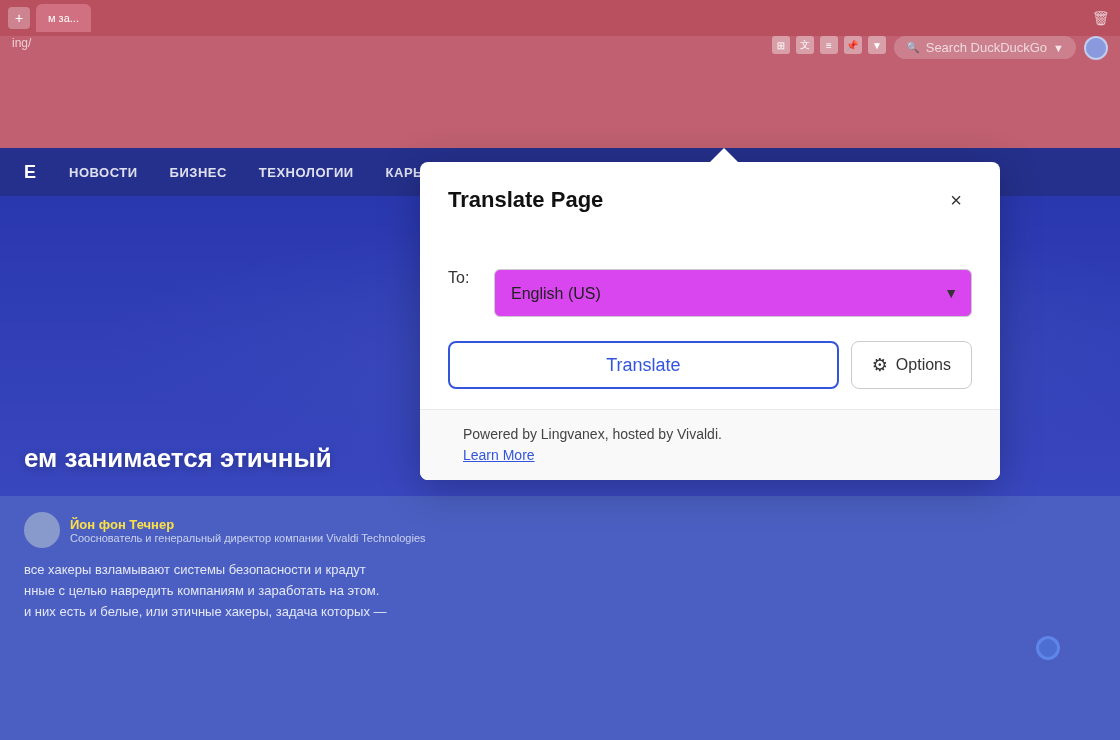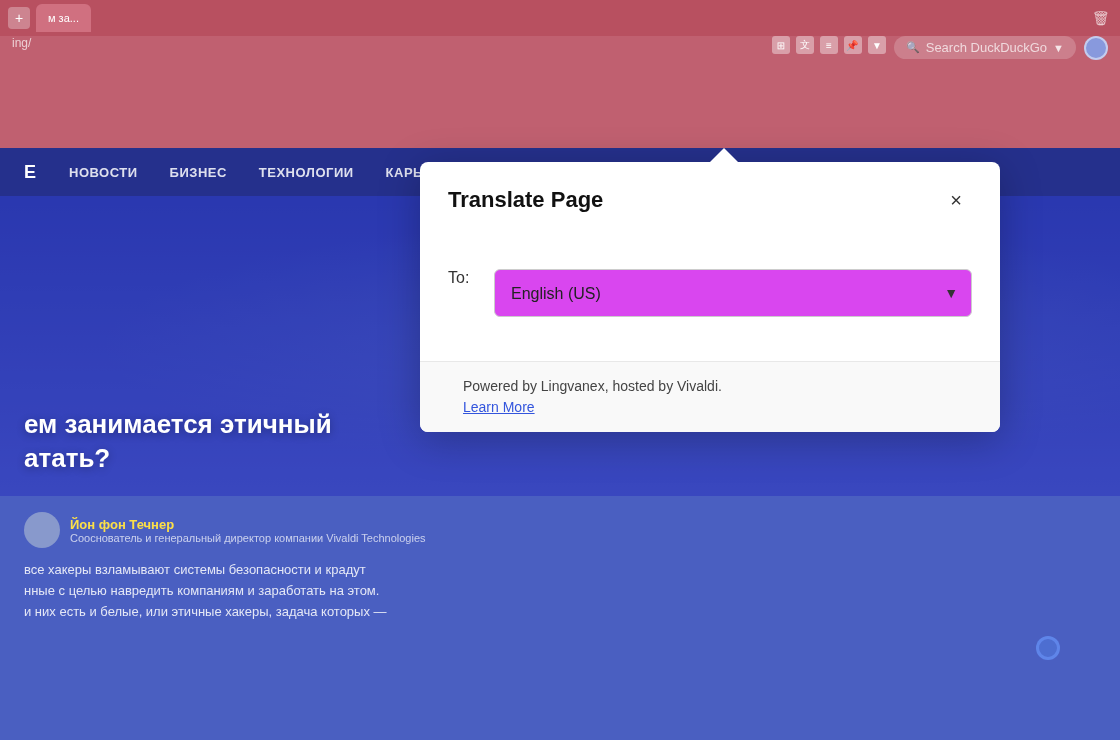--- a/index.html
+++ b/index.html
@@ -448,21 +448,20 @@
             <div class="code-line" style="width:50%"></div>
             <div class="code-line" style="width:75%"></div>
           </div>
         </div>
       </div>
     </div>
     <div class="hero-overlay"></div>
     <div class="hero-content">
       <div class="hero-title">
         <div>ем занимается этичный</div>
-        <div>атать?</div>
       </div>
     </div>
   </div>
 
   <div class="page-content">
     <div class="author-row">
       <div class="author-avatar"></div>
       <div class="author-info">
         <div class="author-name">Йон фон Течнер</div>
         <div class="author-title">Сооснователь и генеральный директор компании Vivaldi Technologies</div>
@@ -497,20 +496,27 @@
             <option>English (UK)</option>
             <option>Spanish</option>
             <option>French</option>
             <option>German</option>
           </select>
           <span class="select-chevron">▼</span>
         </div>
       </div>
 
 
+      <div class="button-row">
+        <button class="translate-btn">Translate</button>
+        <button class="options-btn">
+          <span class="gear-icon-svg">⚙</span>
+          <span>Options</span>
+        </button>
+      </div>
     </div>
 
     <div class="modal-footer">
       <div class="footer-text">Powered by Lingvanex, hosted by Vivaldi.</div>
       <a class="footer-link" href="#">Learn More</a>
     </div>
   </div>
 </div>
 
 </body></html>

